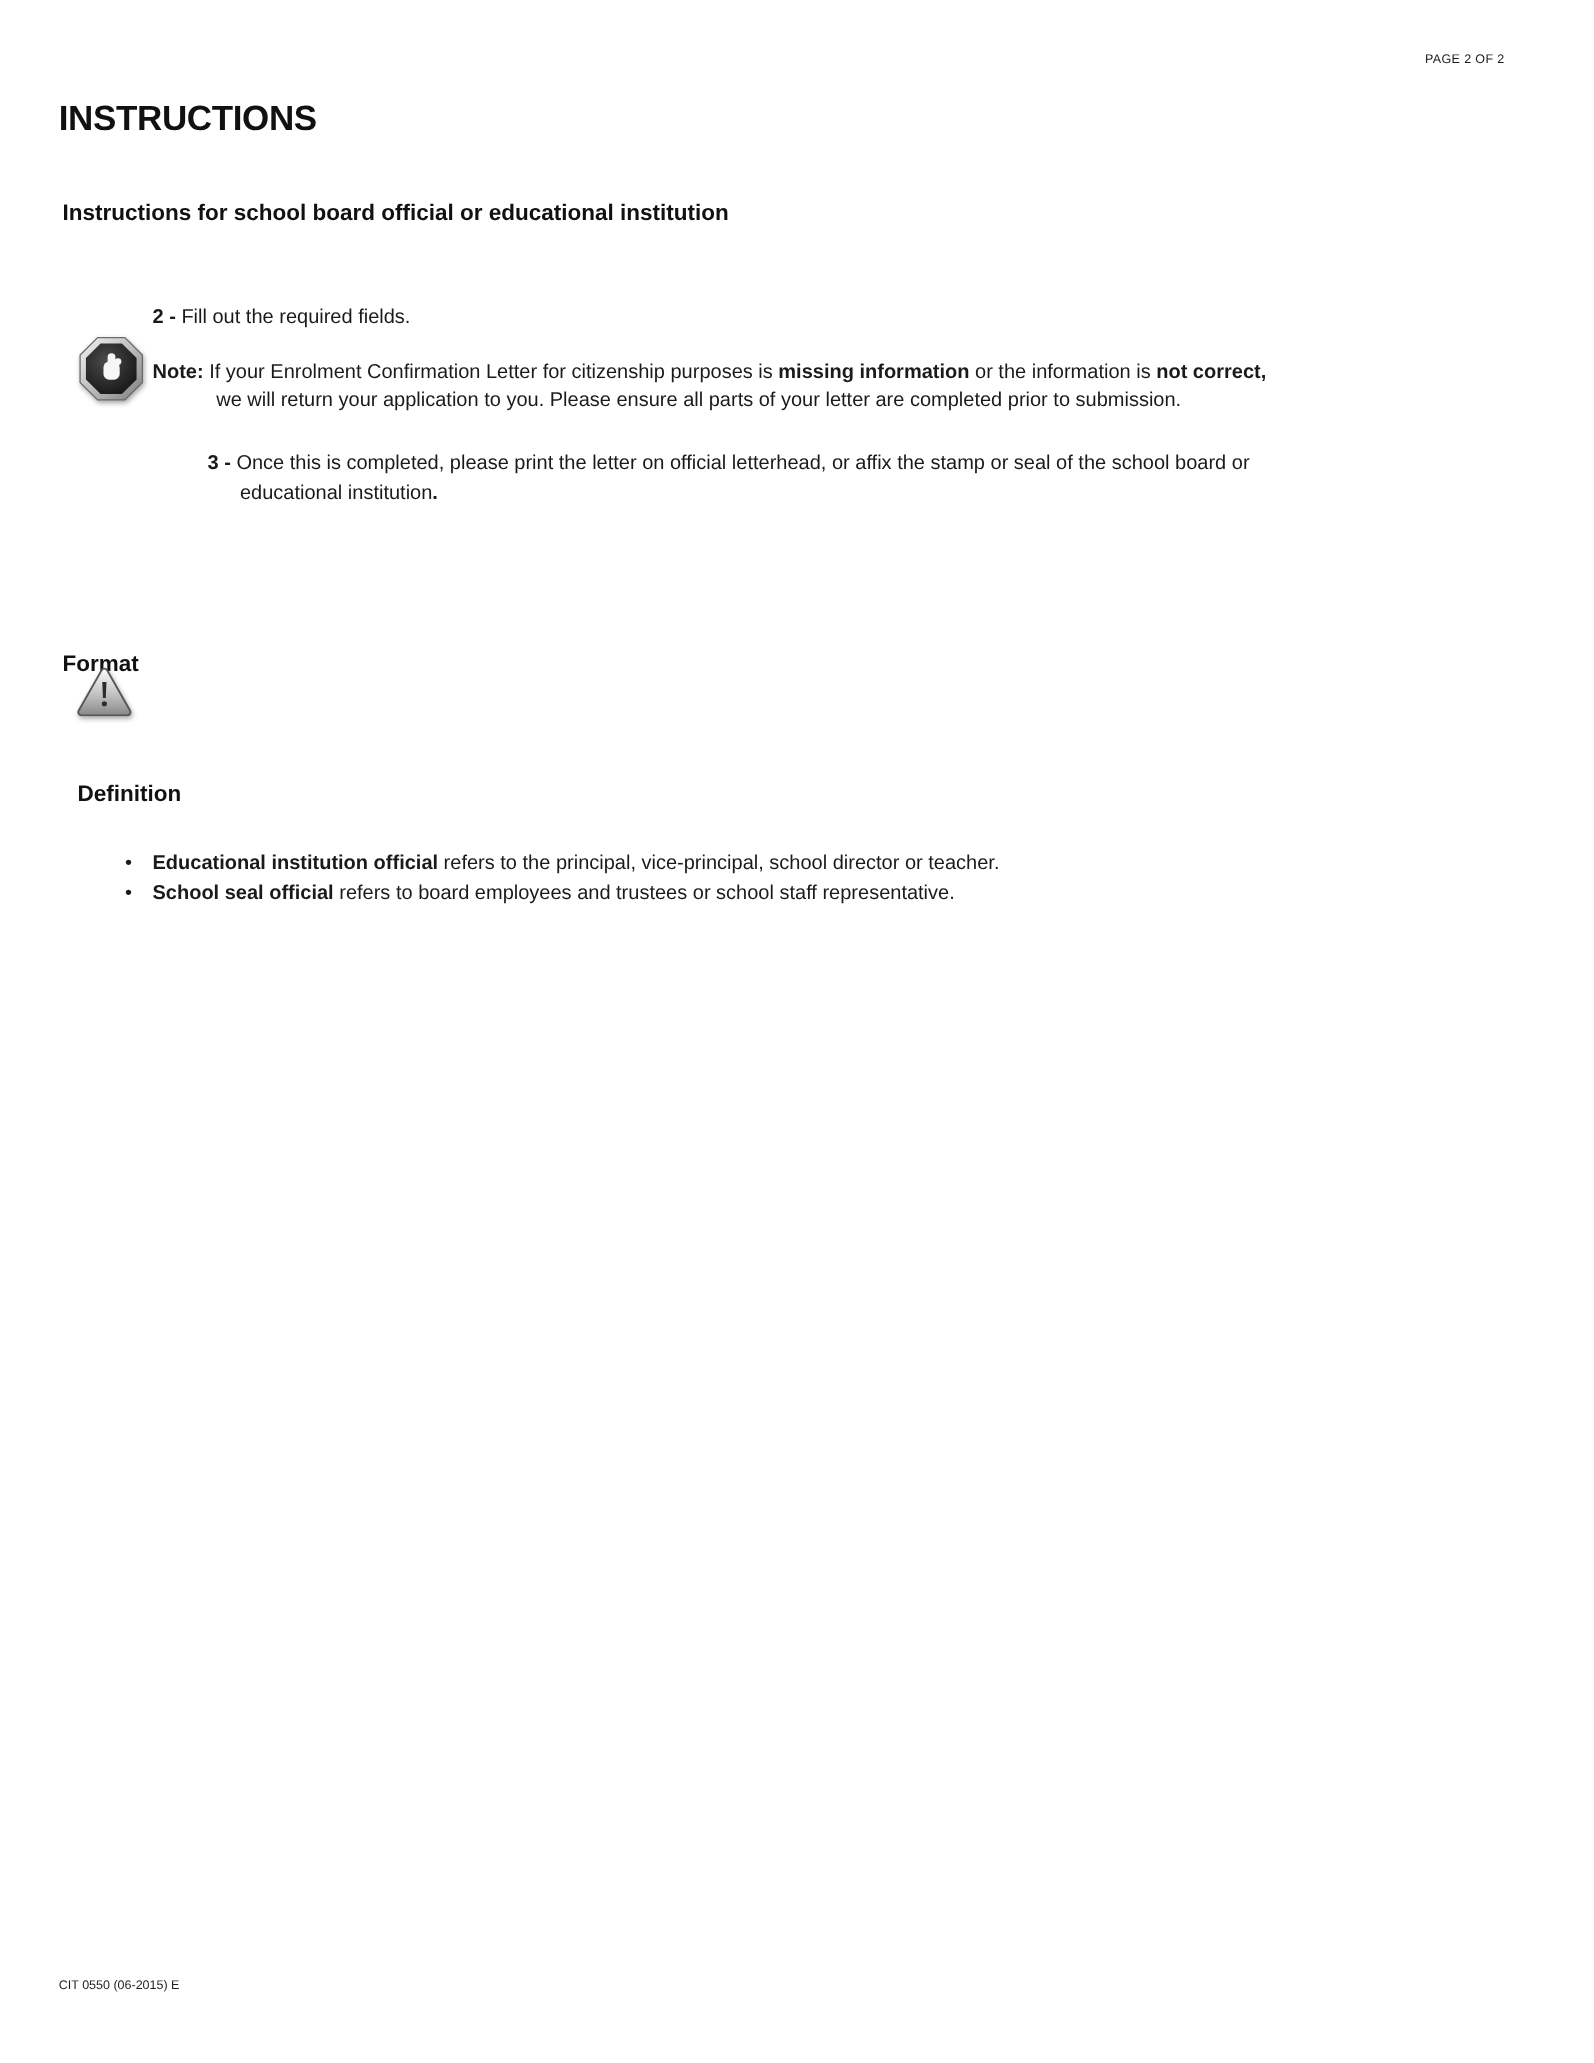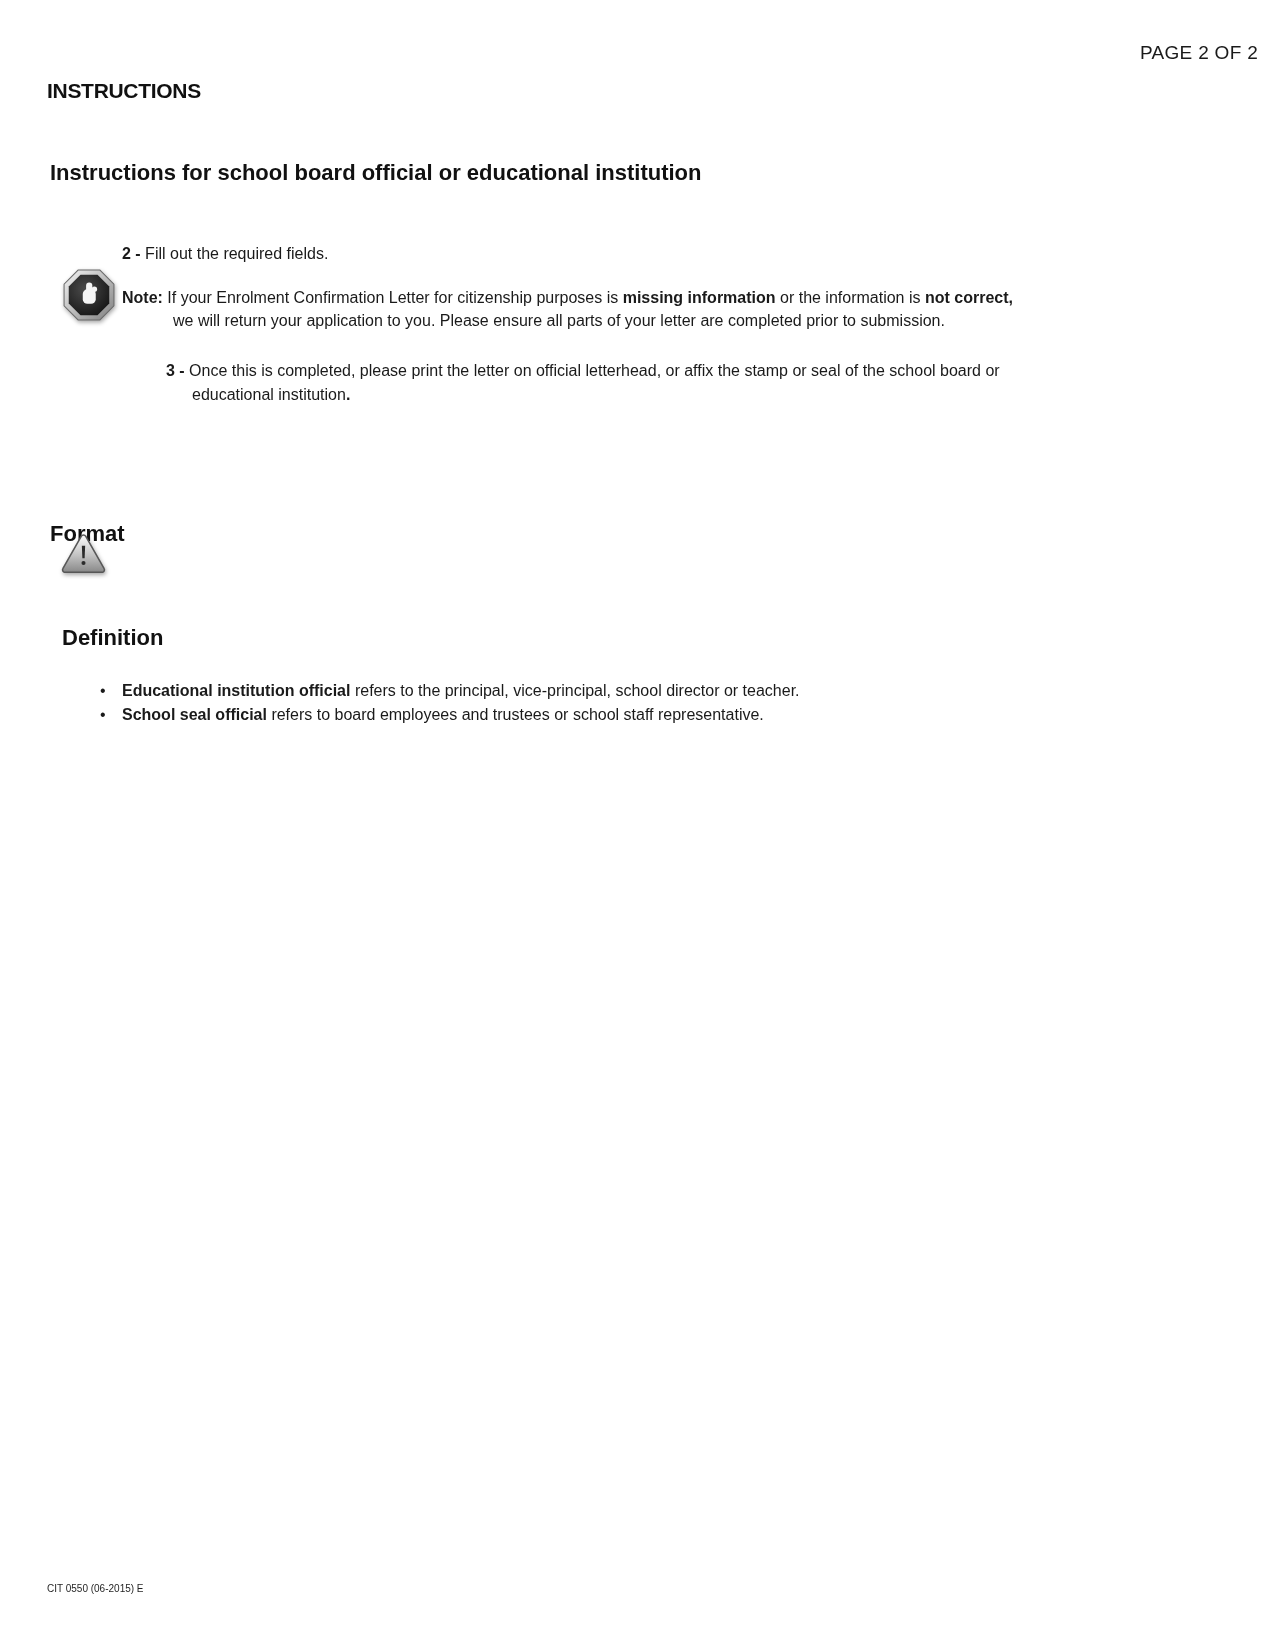--- a/index.html
+++ b/index.html
@@ -10,28 +10,28 @@
     margin: 0 auto;
     background: #ffffff;
     font-family: "Liberation Sans", sans-serif;
     color: #1a1a1a;
     overflow: hidden;
   }
   .abs { position: absolute; }
 
   .page-indicator {
     left: 1140px; top: 42px;
-    font-size: 19px; letter-spacing: 0.3px; color: #1a1a1a;
+    font-size: 10px; letter-spacing: 0.3px; color: #1a1a1a;
   }
   .doc-title {
     left: 47px; top: 79px;
-    font-size: 21px; font-weight: bold; letter-spacing: -0.3px; color: #111;
+    font-size: 28px; font-weight: bold; letter-spacing: -0.3px; color: #111;
   }
   .section-heading {
-    font-size: 22px; font-weight: bold; color: #111;
+    font-size: 18px; font-weight: bold; color: #111;
   }
   .h-instructions { left: 50px; top: 160px; }
   .h-format      { left: 50px; top: 521px; }
   .h-definition  { left: 50px; top: 613px; }
 
   .body-text { font-size: 16px; line-height: 23px; color: #1a1a1a; }
   b { font-weight: bold; }
 
   .step { padding-left: 26px; text-indent: -26px; }
   .step-1 { left: 122px; top: 215px; width: 900px; }

